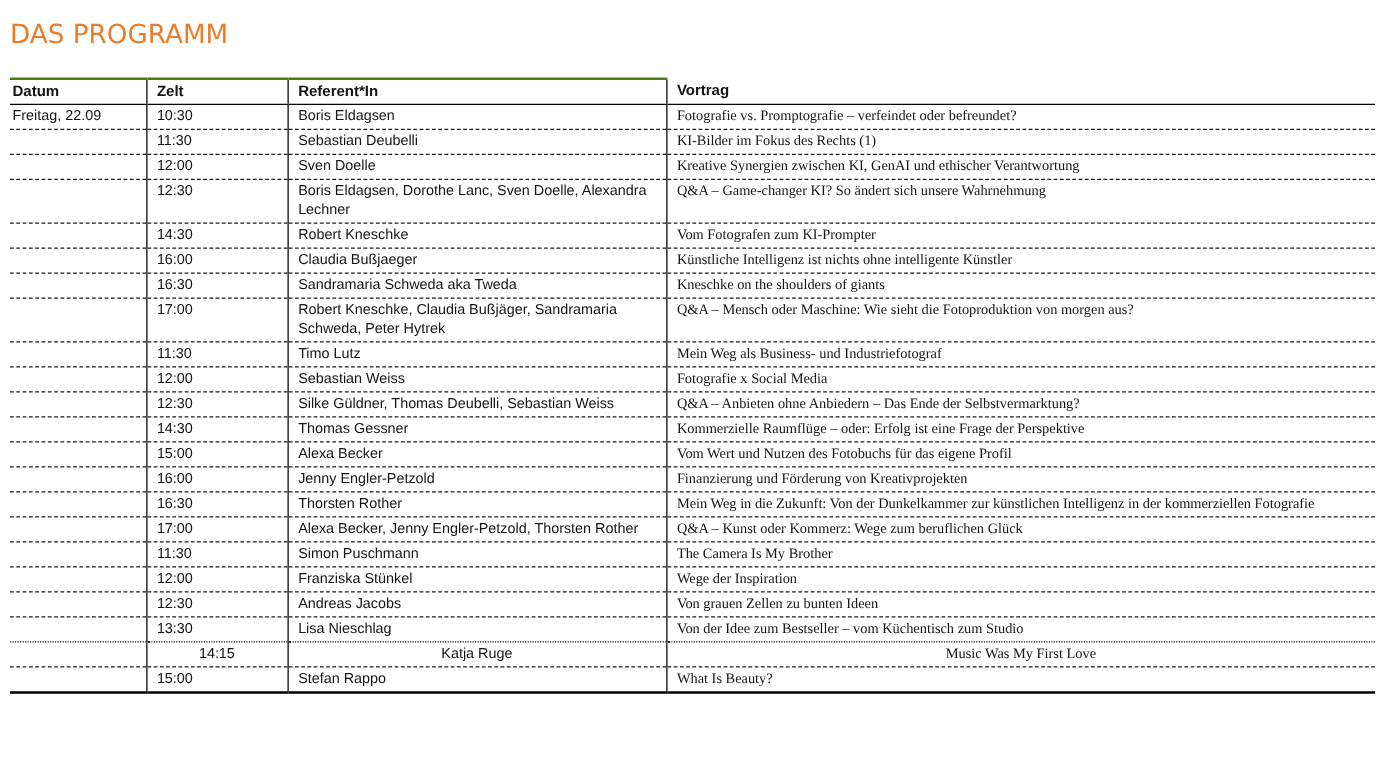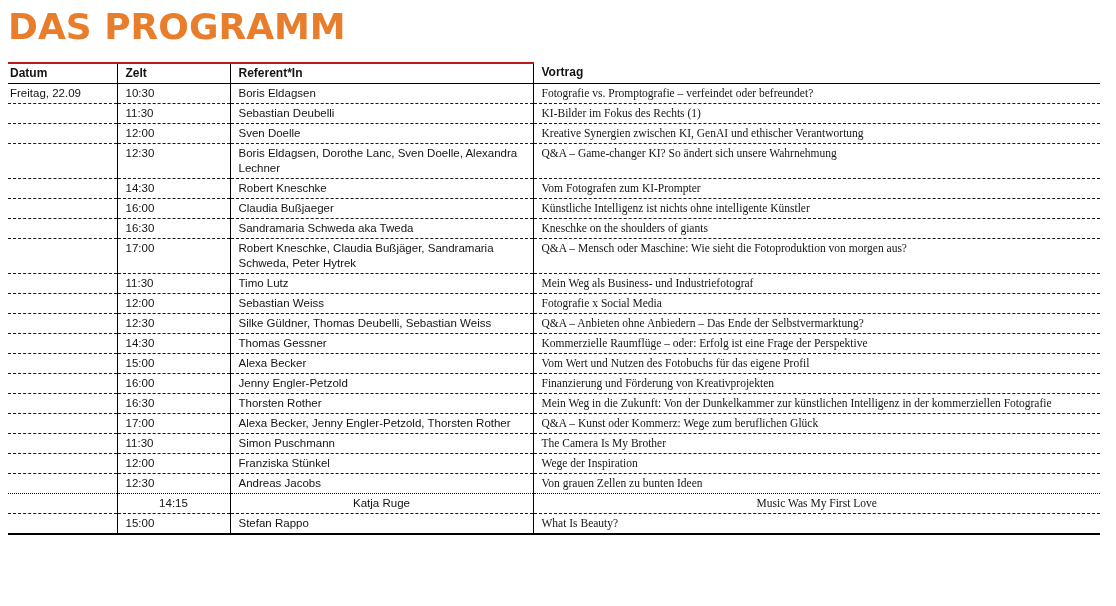--- a/index.html
+++ b/index.html
@@ -11,22 +11,22 @@
     overflow: hidden;
     font-family: "Liberation Sans", sans-serif;
     color: #141414;
   }
   .page {
     padding: 12px 8px 0 8px;
   }
   h1.page-title {
     margin: 0 0 20px 0;
     font-family: "DejaVu Sans", sans-serif;
-    font-weight: bold;
-    font-size: 36px;
+    font-weight: normal;
+    font-size: 21px;
     letter-spacing: 0px;
     line-height: 30px;
   }
   table.program {
     border-collapse: collapse;
     table-layout: fixed;
     width: 1092px;
   }
   col.c-datum    { width: 109px; }
   col.c-zeit     { width: 113px; }
@@ -44,21 +44,21 @@
     font-weight: bold;
     font-size: 12px;
   }
   th + th, td + td {
     border-left: 1px solid #000;
   }
   thead th {
     border-bottom: 1.5px solid #000;
   }
   thead th.has-top {
-    border-top: 2px solid #b91c1c;
+    border-top: 2px solid #4d7c0f;
   }
   tbody tr td {
     border-top: 1px dashed #1a1a1a;
   }
   tbody tr.group-start td {
     border-top: 1px solid #000;
   }
   tbody tr.first-row td {
     border-top: none;
   }
@@ -205,20 +205,26 @@
           <td>12:00</td>
           <td>Franziska Stünkel</td>
           <td class="talk-cell">Wege der Inspiration</td>
         </tr>
         <tr>
           <td></td>
           <td>12:30</td>
           <td>Andreas Jacobs</td>
           <td class="talk-cell">Von grauen Zellen zu bunten Ideen</td>
         </tr>
+        <tr>
+          <td></td>
+          <td>13:30</td>
+          <td>Lisa Nieschlag</td>
+          <td class="talk-cell">Von der Idee zum Bestseller – vom Küchentisch zum Studio</td>
+        </tr>
         <tr class="dotted-top">
           <td></td>
           <td>14:15</td>
           <td>Katja Ruge</td>
           <td class="talk-cell">Music Was My First Love</td>
         </tr>
         <tr>
           <td></td>
           <td>15:00</td>
           <td>Stefan Rappo</td>

